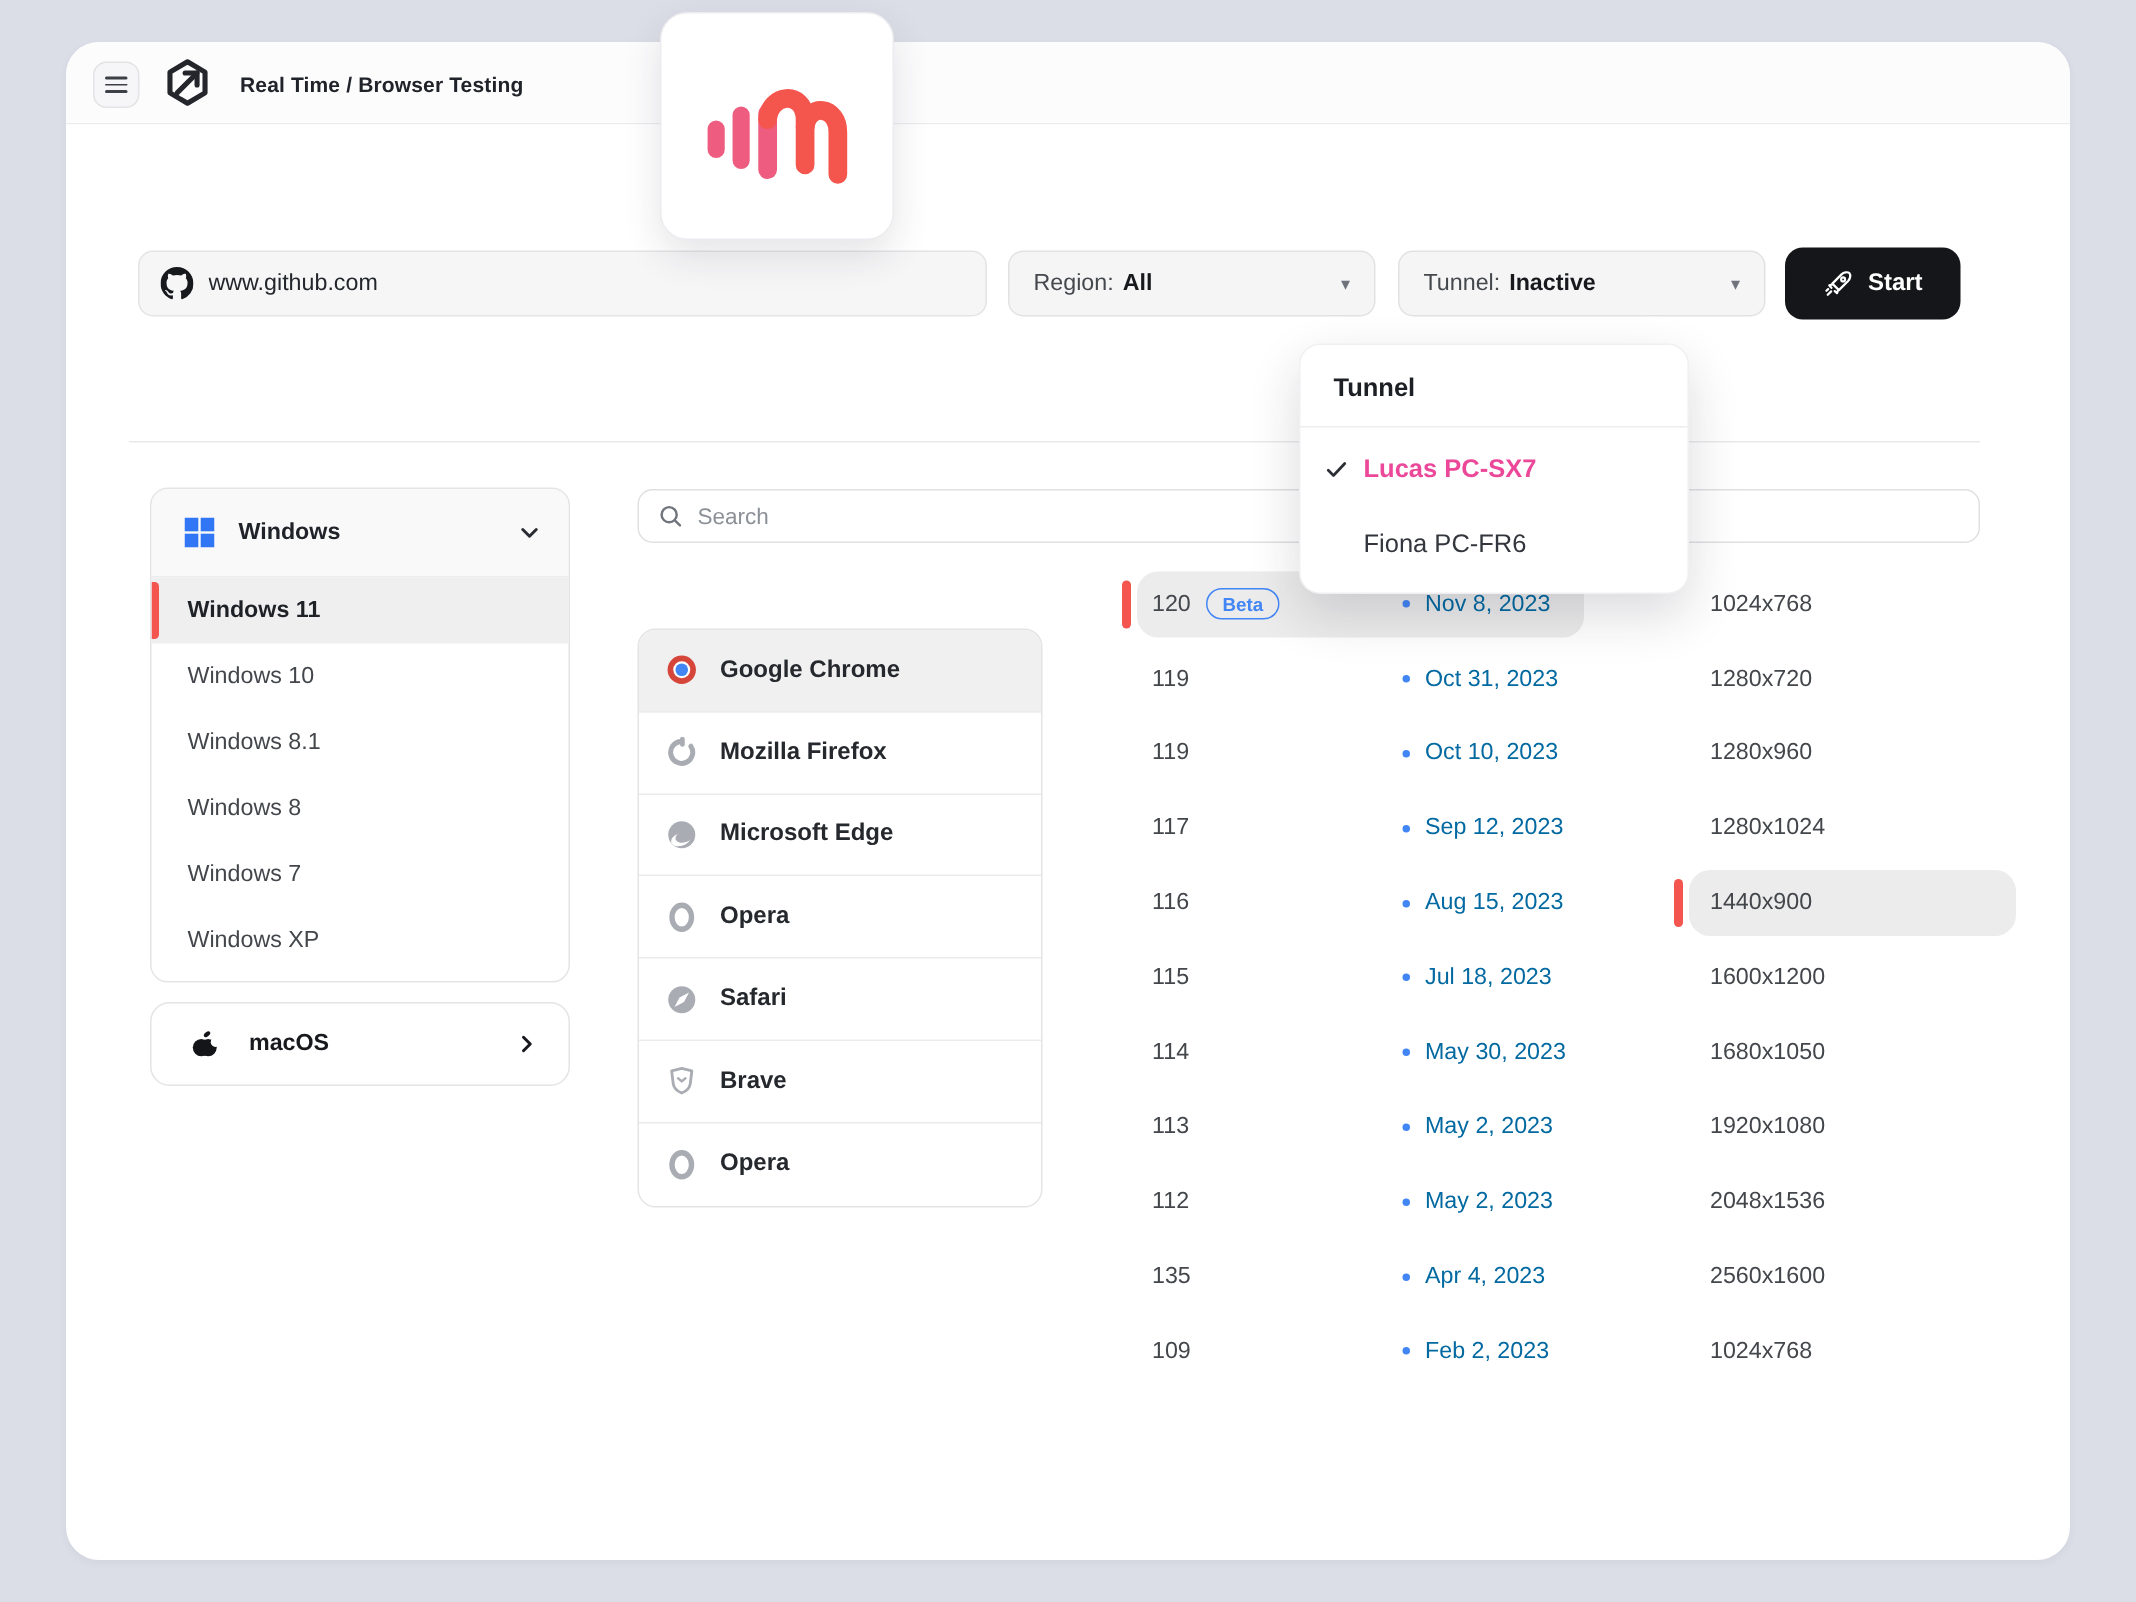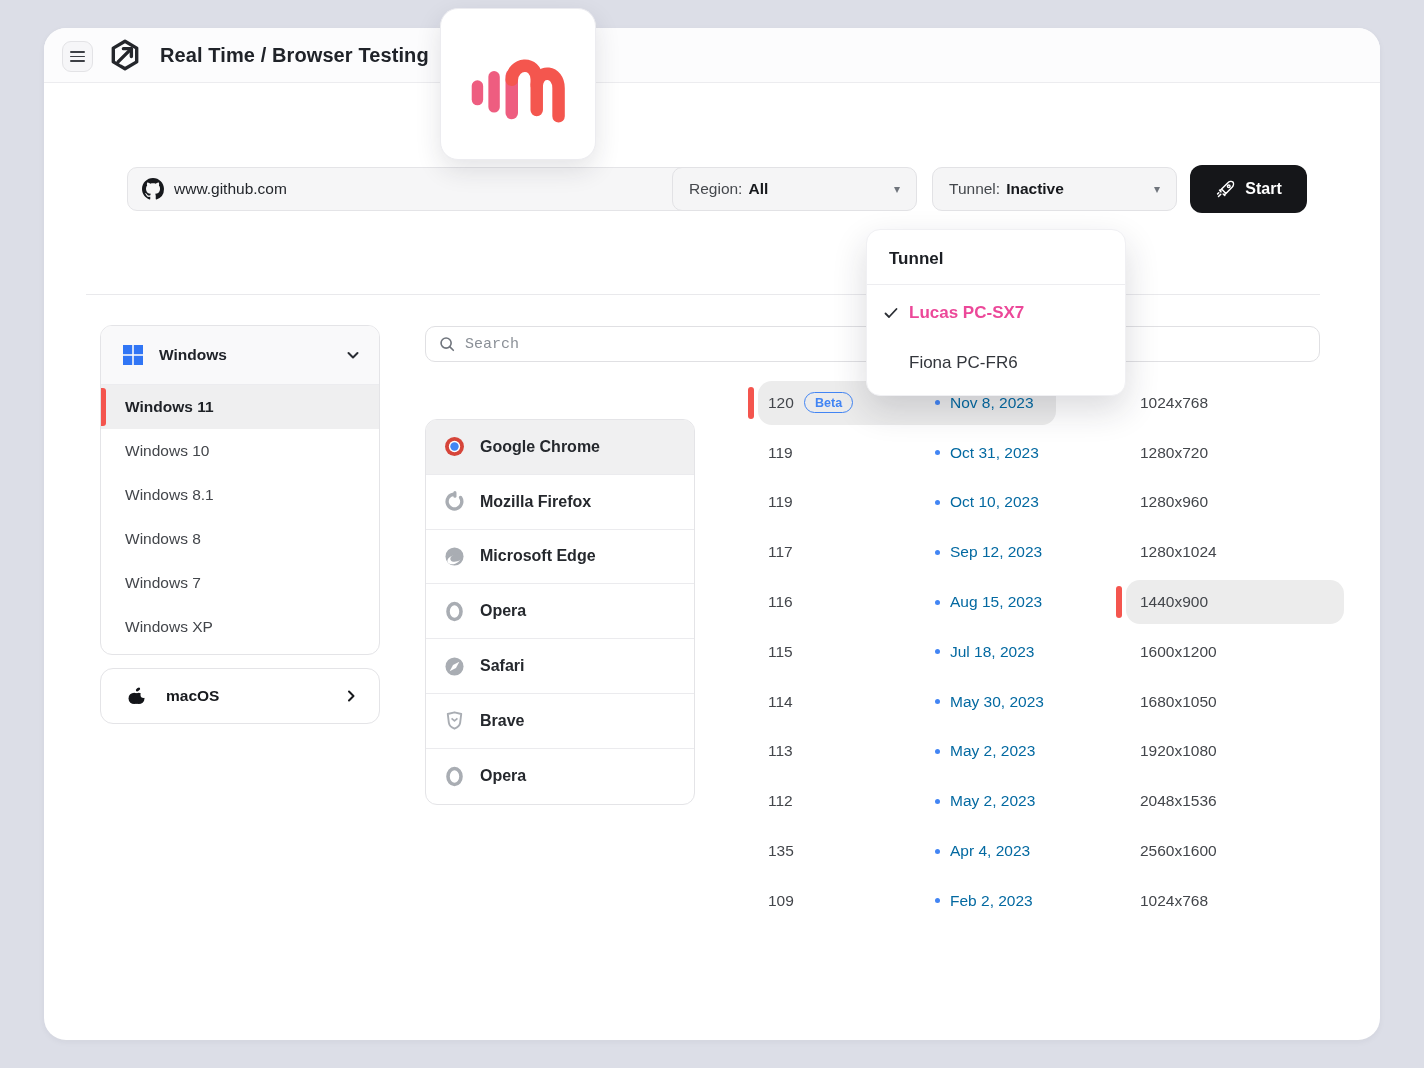--- a/index.html
+++ b/index.html
@@ -18,32 +18,32 @@
   .topbar { position:absolute; left:0; top:0; right:0; height:55px;
             background:#fcfcfd; border-bottom:1px solid #ececef;
             border-radius:22px 22px 0 0; display:flex; align-items:center; }
   .hamburger { position:absolute; left:18px; top:13px; width:31px; height:31px;
                border:1px solid #e3e3e6; background:#f6f6f8; border-radius:9px;
                display:flex; align-items:center; justify-content:center; cursor:pointer; }
   .hamburger .lines { width:15px; }
   .hamburger .lines span { display:block; height:1.8px; background:#3c3f45; margin:3px 0; border-radius:2px; }
   .brand-logo { position:absolute; left:64px; top:10px; }
   .page-title { position:absolute; left:116px; top:0; height:55px; display:flex; align-items:center;
-                font-size:20px; font-weight:700; color:#202329; letter-spacing:.1px; }
+                font-size:14px; font-weight:700; color:#202329; letter-spacing:.1px; }
 
   
   .logo-card { position:absolute; left:440px; top:8px; width:156px; height:152px;
                background:#ffffff; border:1px solid #ececf0; border-radius:18px;
                box-shadow:0 10px 26px rgba(30,32,50,.12); z-index:60;
                display:flex; align-items:center; justify-content:center; }
 
   
   .url-box { position:absolute; left:48px; top:139px; width:566px; height:44px;
              background:#f6f6f7; border:1px solid #e4e4e7; border-radius:10px;
-             display:flex; align-items:center; padding:0 14px; gap:10px;margin-left:35px; }
+             display:flex; align-items:center; padding:0 14px; gap:10px; }
   .url-box input { border:none; outline:none; background:transparent; font-size:15.5px;
                    color:#23262b; font-family:inherit; flex:1; }
   .select-box { position:absolute; top:139px; height:44px; width:245px;
                 background:#f5f5f6; border:1px solid #e2e2e5; border-radius:10px;
                 display:flex; align-items:center; padding:0 16px; cursor:pointer; font-size:15.5px; }
   .select-box .lbl { color:#45484d; margin-right:6px; }
   .select-box .val { color:#17191d; font-weight:700; }
   .select-box .caret { margin-left:auto; color:#6f747c; font-size:12px; }
   #region-select { left:628px; }
   #tunnel-select { left:888px; }
@@ -81,21 +81,21 @@
                               width:5px; border-radius:0 3px 3px 0; background:#f4554e; }
   .macos-panel { position:absolute; left:56px; top:640px; width:280px; height:56px;
                  border:1px solid #e4e4e7; border-radius:13px; background:#fff;
                  display:flex; align-items:center; padding:0 20px 0 26px; cursor:pointer; }
   .macos-panel .os-name { font-size:15.5px; font-weight:700; color:#17191d; margin-left:20px; }
   .macos-panel .chev { margin-left:auto; display:flex; }
 
   
   .search-box { position:absolute; left:381px; top:298px; width:895px; height:36px;
                 border:1px solid #e0e0e3; border-radius:10px; background:#fff;
-                display:flex; align-items:center; padding:0 12px; gap:9px;font-family:Liberation Mono, monospace; }
+                display:flex; align-items:center; padding:0 12px; gap:9px; }
   .search-box input { border:none; outline:none; background:transparent; flex:1;
                       font-size:15px; color:#23262b; font-family:inherit; }
   .search-box input::placeholder { color:#8b9097; }
 
   
   .browser-panel { position:absolute; left:381px; top:350px; width:270px;
                    border:1px solid #e4e4e7; border-radius:12px; background:#fff; overflow:hidden;margin-top:41px; }
   .browser-row { height:54.8px; display:flex; align-items:center; padding-left:18px; gap:15px;
                  border-bottom:1px solid #ebebee; cursor:pointer; }
   .browser-row:last-child { border-bottom:none; }

